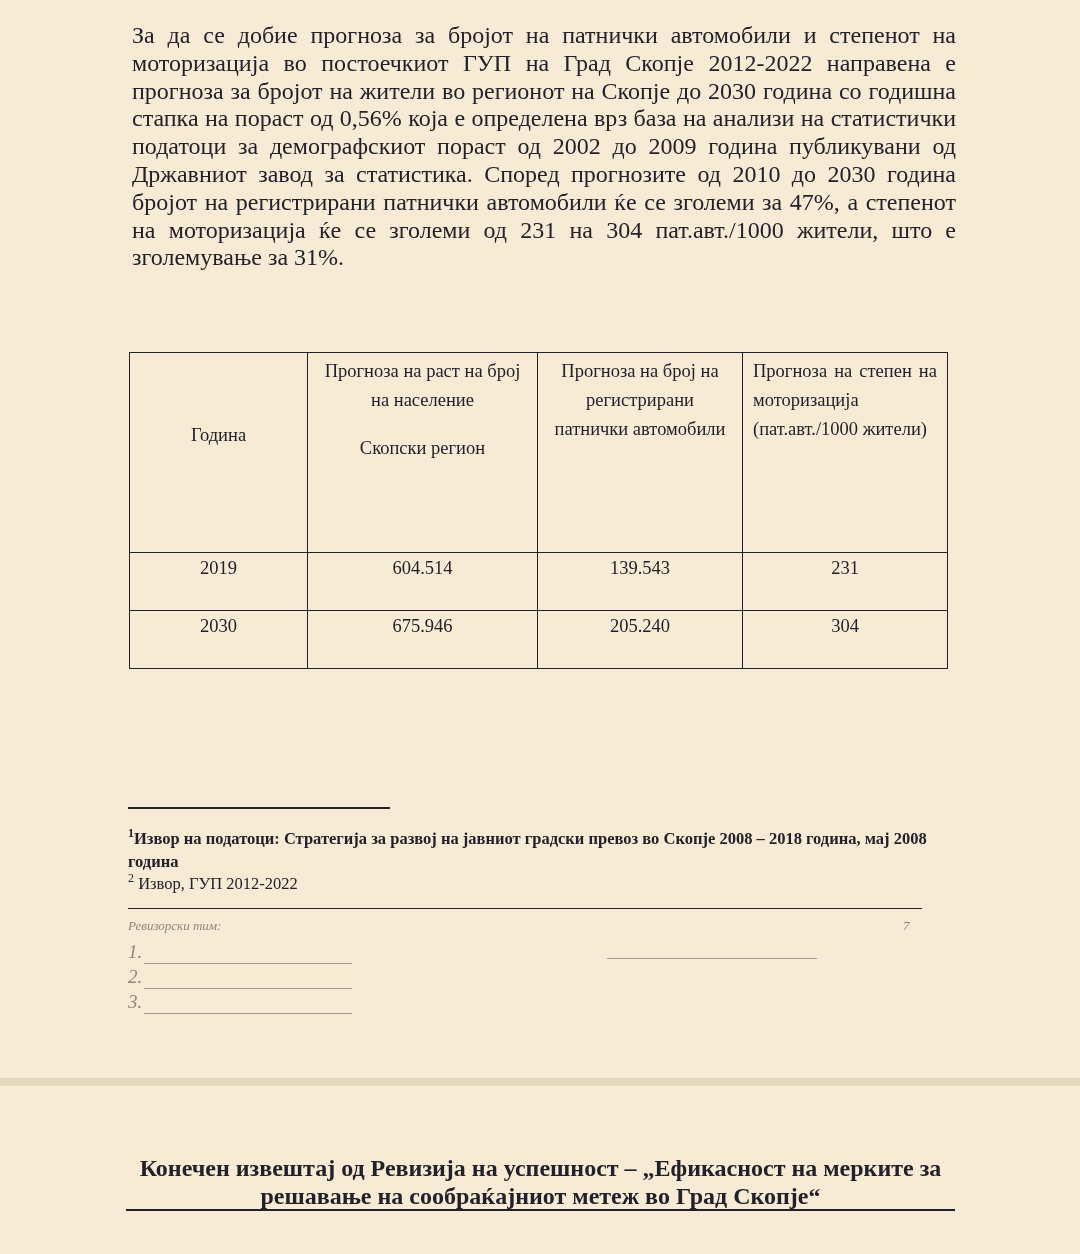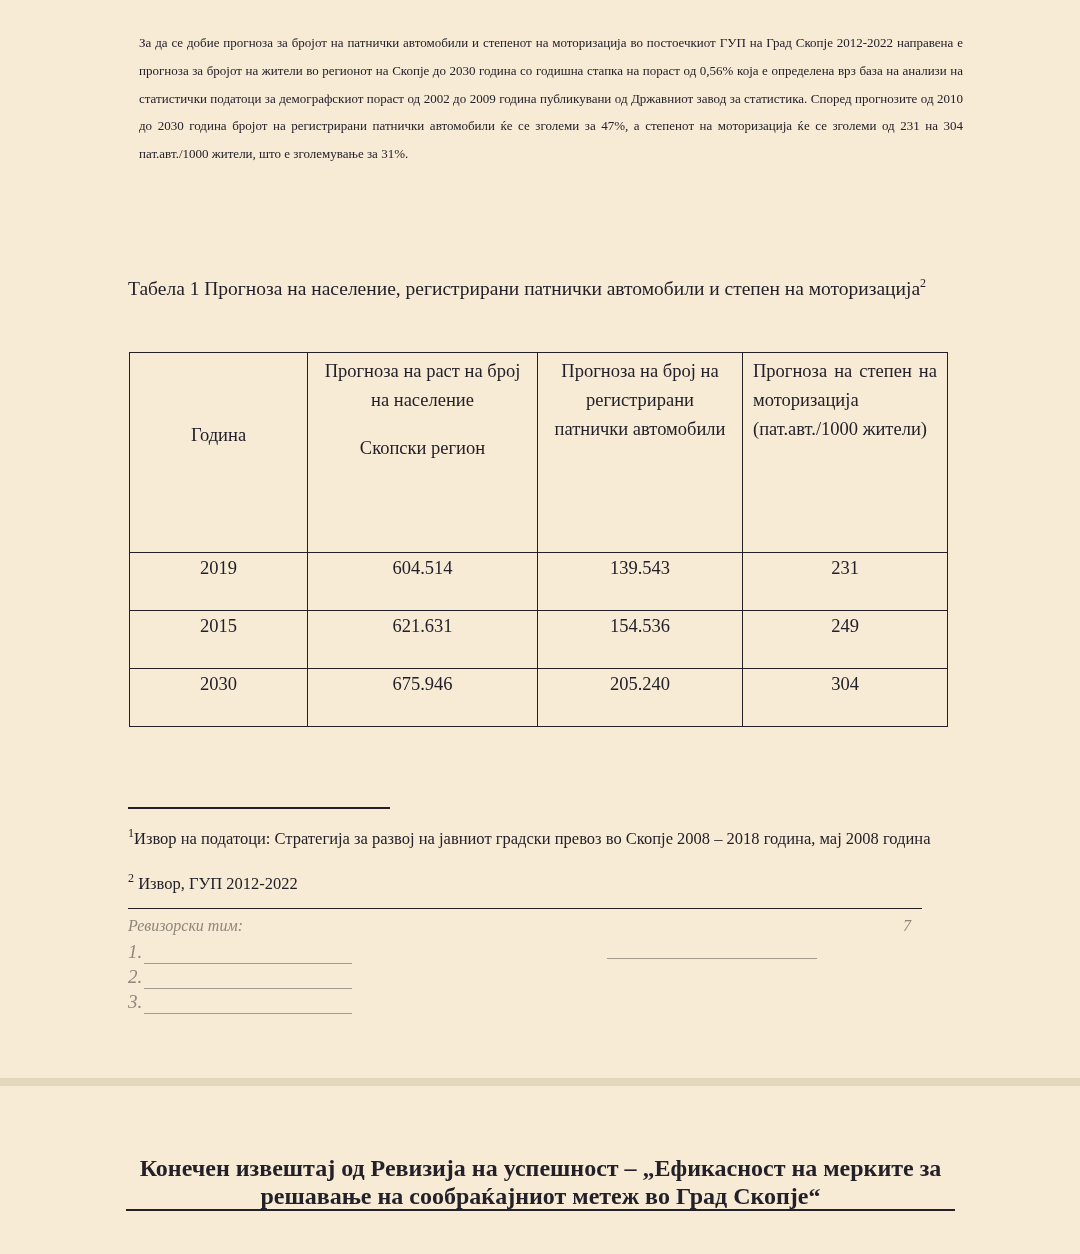--- a/index.html
+++ b/index.html
@@ -20,24 +20,24 @@
     left: 0; top: 0;
     width: 1080px;
     height: 1078px;
     background: #f7ebd5;
   }
   .para {
     position: absolute;
     left: 128px;
     top: 18px;
     width: 824px;
-    font-size: 13px;
+    font-size: 24px;
     line-height: 27.8px;
     text-align: justify;
-    margin: 11px;
+    margin: 4px;
   }
   .caption {
     position: absolute;
     left: 128px;
     top: 270px;
     width: 824px;
     font-size: 19.5px;
     line-height: 27.5px;
     text-align: justify;
     margin: 0;
@@ -87,36 +87,36 @@
     background: #23202a;
   }
   .fn {
     position: absolute;
     left: 128px;
     width: 824px;
     font-size: 16.5px;
     line-height: 23px;
     margin: 0;
   }
-  .fn1 { top: 822px; }
+  .fn1 { top: 822px; font-weight: bold; }
   .fn2 { top: 867px; }
 
   .footer-rule {
     position: absolute;
     left: 128px;
     top: 908px;
     width: 794px;
     height: 1px;
     background: #23202a;
   }
   .sig {
     position: absolute;
     font-style: italic;
     color: #8f877c;
-    font-size: 16px;
+    font-size: 13px;
     line-height: 25px;
   }
   .team-label { left: 128px; top: 913px; }
   .auditor-label { left: 607px; top: 913px; }
   .page-no { left: 903px; top: 913px; }
   .line-row {
     position: absolute;
     left: 128px;
     font-style: italic;
     color: #8f877c;
@@ -171,21 +171,20 @@
     background: #23202a;
   }
 </style>
 </head>
 <body>
 
 <div class="page">
 
   <p class="para">За да се добие прогноза за бројот на патнички автомобили и степенот на моторизација во постоечкиот ГУП на Град Скопје 2012-2022 направена е прогноза за бројот на жители во регионот на Скопје до 2030 година со годишна стапка на пораст од 0,56% која е определена врз база на анализи на статистички податоци за демографскиот пораст од 2002 до 2009 година публикувани од Државниот завод за статистика. Според прогнозите од 2010 до 2030 година бројот на регистрирани патнички автомобили ќе се зголеми за 47%, а степенот на моторизација ќе се зголеми од 231 на 304 пат.авт./1000 жители, што е зголемување за 31%.</p>
 
-  <p class="caption"><span>Табела 1  Прогноза на население, регистрирани патнички автомобили и степен на моторизација</span><sup>2</sup></p>
 
   <table class="data">
     <thead>
       <tr>
         <th class="col1 year-h">Година</th>
         <th class="col2">
           <span>Прогноза на раст на број на население</span>
           <span class="sub-gap"></span>
           <span>Скопски регион</span>
         </th>
@@ -194,26 +193,20 @@
       </tr>
     </thead>
     <tbody>
       <tr>
         <td class="year">2019</td>
         <td>604.514</td>
         <td>139.543</td>
         <td>231</td>
       </tr>
       <tr>
-        <td class="year">2015</td>
-        <td>621.631</td>
-        <td>154.536</td>
-        <td>249</td>
-      </tr>
-      <tr>
         <td class="year">2030</td>
         <td>675.946</td>
         <td>205.240</td>
         <td>304</td>
       </tr>
     </tbody>
   </table>
 
   <div class="fn-rule"></div>
   <p class="fn fn1"><sup>1</sup><span>Извор на податоци: Стратегија за развој на јавниот градски превоз во Скопје 2008 – 2018 година,  мај 2008 година</span></p>

